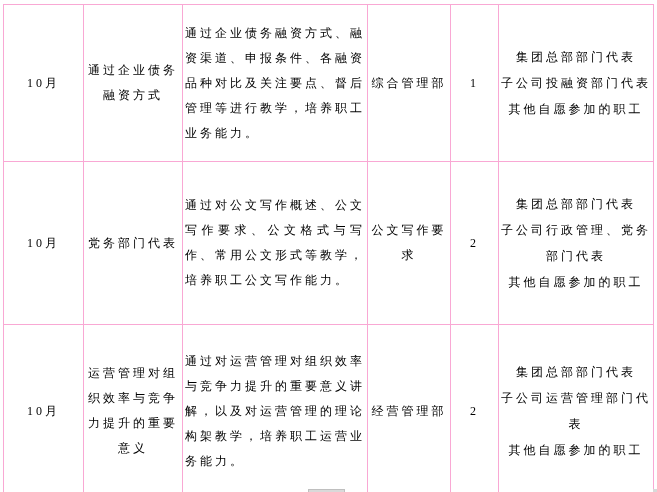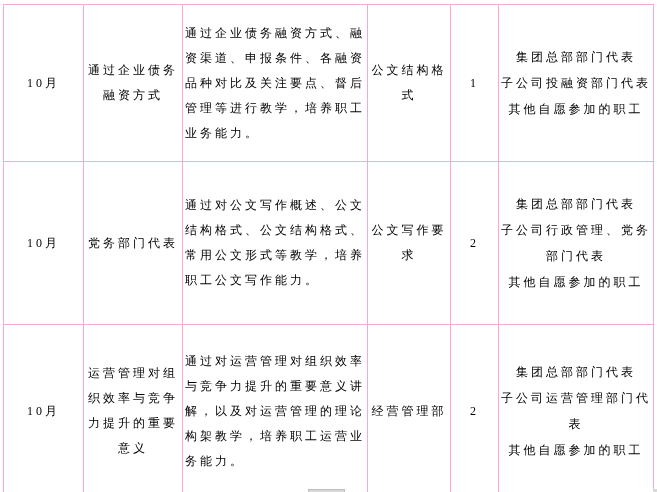--- a/index.html
+++ b/index.html
@@ -86,30 +86,30 @@
     <col class="c-desc">
     <col class="c-dept">
     <col class="c-count">
     <col class="c-participants">
   </colgroup>
   <tbody>
     <tr class="row-1">
       <td class="cell-center">10月</td>
       <td class="cell-center">通过企业债务融资方式</td>
       <td class="cell-desc">通过企业债务融资方式、融资渠道、申报条件、各融资品种对比及关注要点、督后管理等进行教学，培养职工业务能力。</td>
-      <td class="cell-center">公文结构格式</td>
+      <td class="cell-center">综合管理部</td>
       <td class="cell-center">1</td>
       <td class="cell-participants">集团总部部门代表
 子公司投融资部门代表
 其他自愿参加的职工</td>
     </tr>
     <tr class="row-2">
       <td class="cell-center">10月</td>
       <td class="cell-center">党务部门代表</td>
-      <td class="cell-desc">通过对公文写作概述、公文结构格式、公文结构格式、常用公文形式等教学，培养职工公文写作能力。</td>
+      <td class="cell-desc">通过对公文写作概述、公文写作要求、公文格式与写作、常用公文形式等教学，培养职工公文写作能力。</td>
       <td class="cell-center">公文写作要求</td>
       <td class="cell-center">2</td>
       <td class="cell-participants">集团总部部门代表
 子公司行政管理、党务部门代表
 其他自愿参加的职工</td>
     </tr>
     <tr class="row-3">
       <td class="cell-center">10月</td>
       <td class="cell-center">运营管理对组织效率与竞争力提升的重要意义</td>
       <td class="cell-desc">通过对运营管理对组织效率与竞争力提升的重要意义讲解，以及对运营管理的理论构架教学，培养职工运营业务能力。</td>

